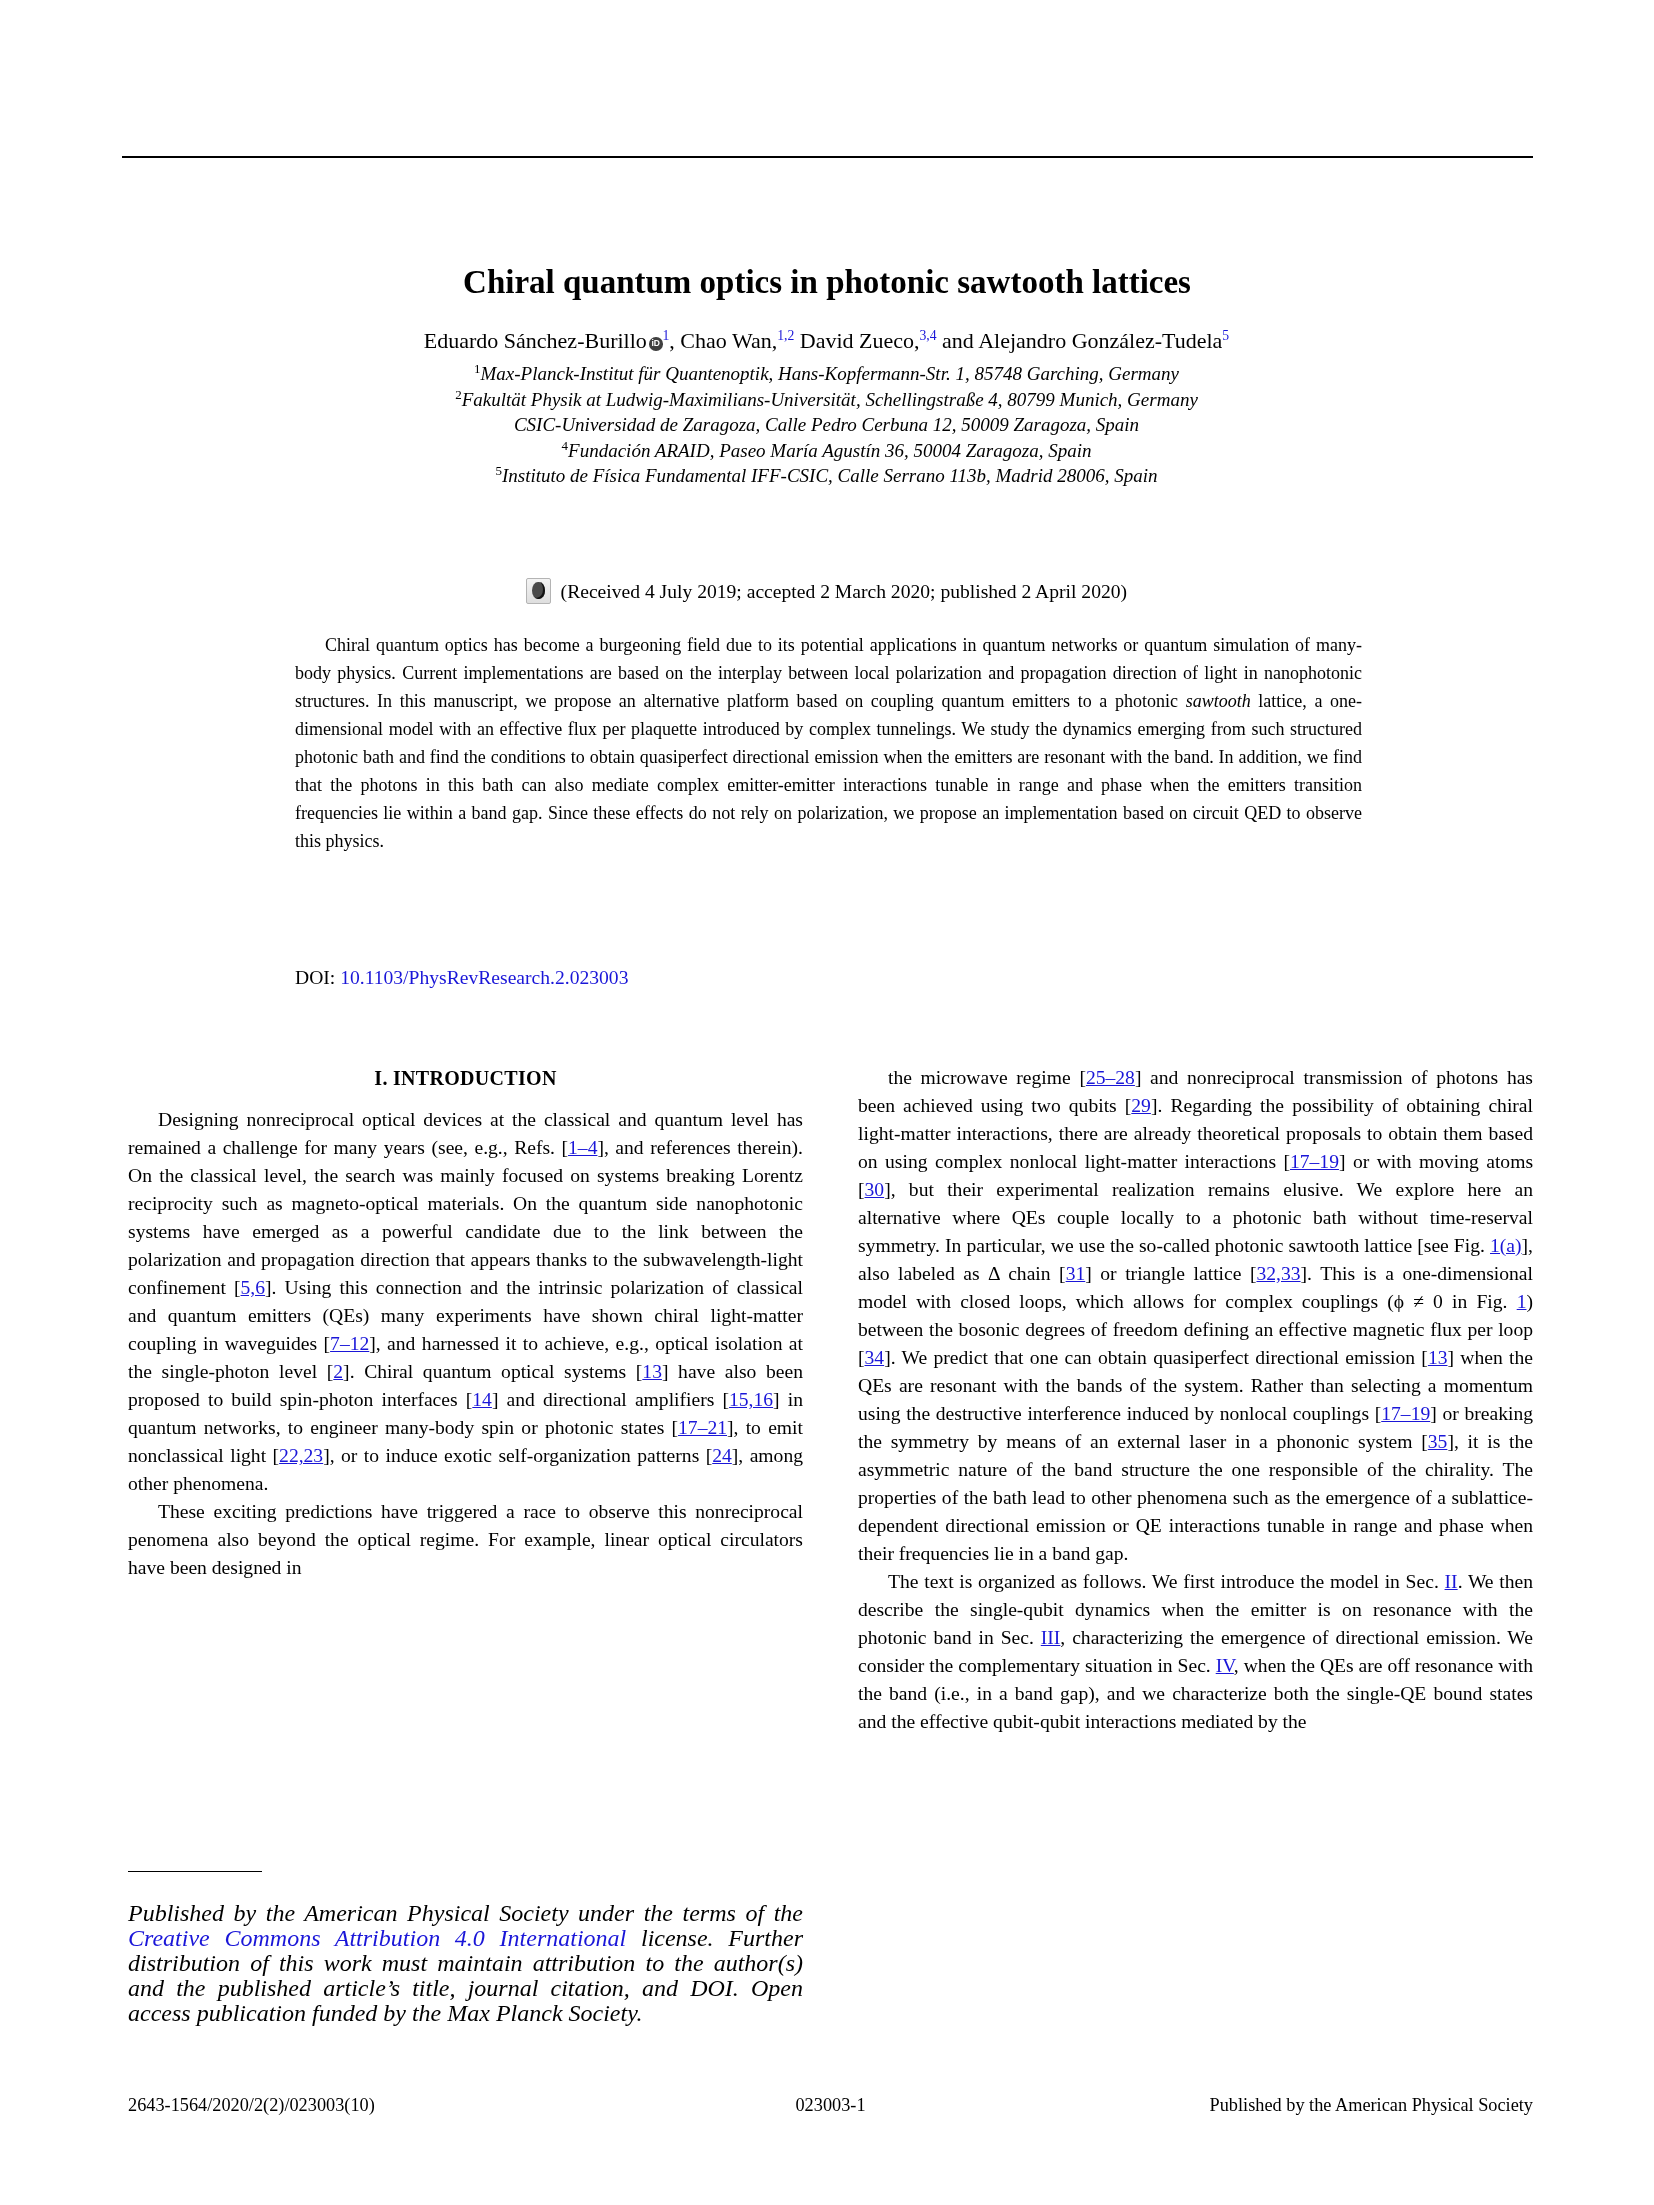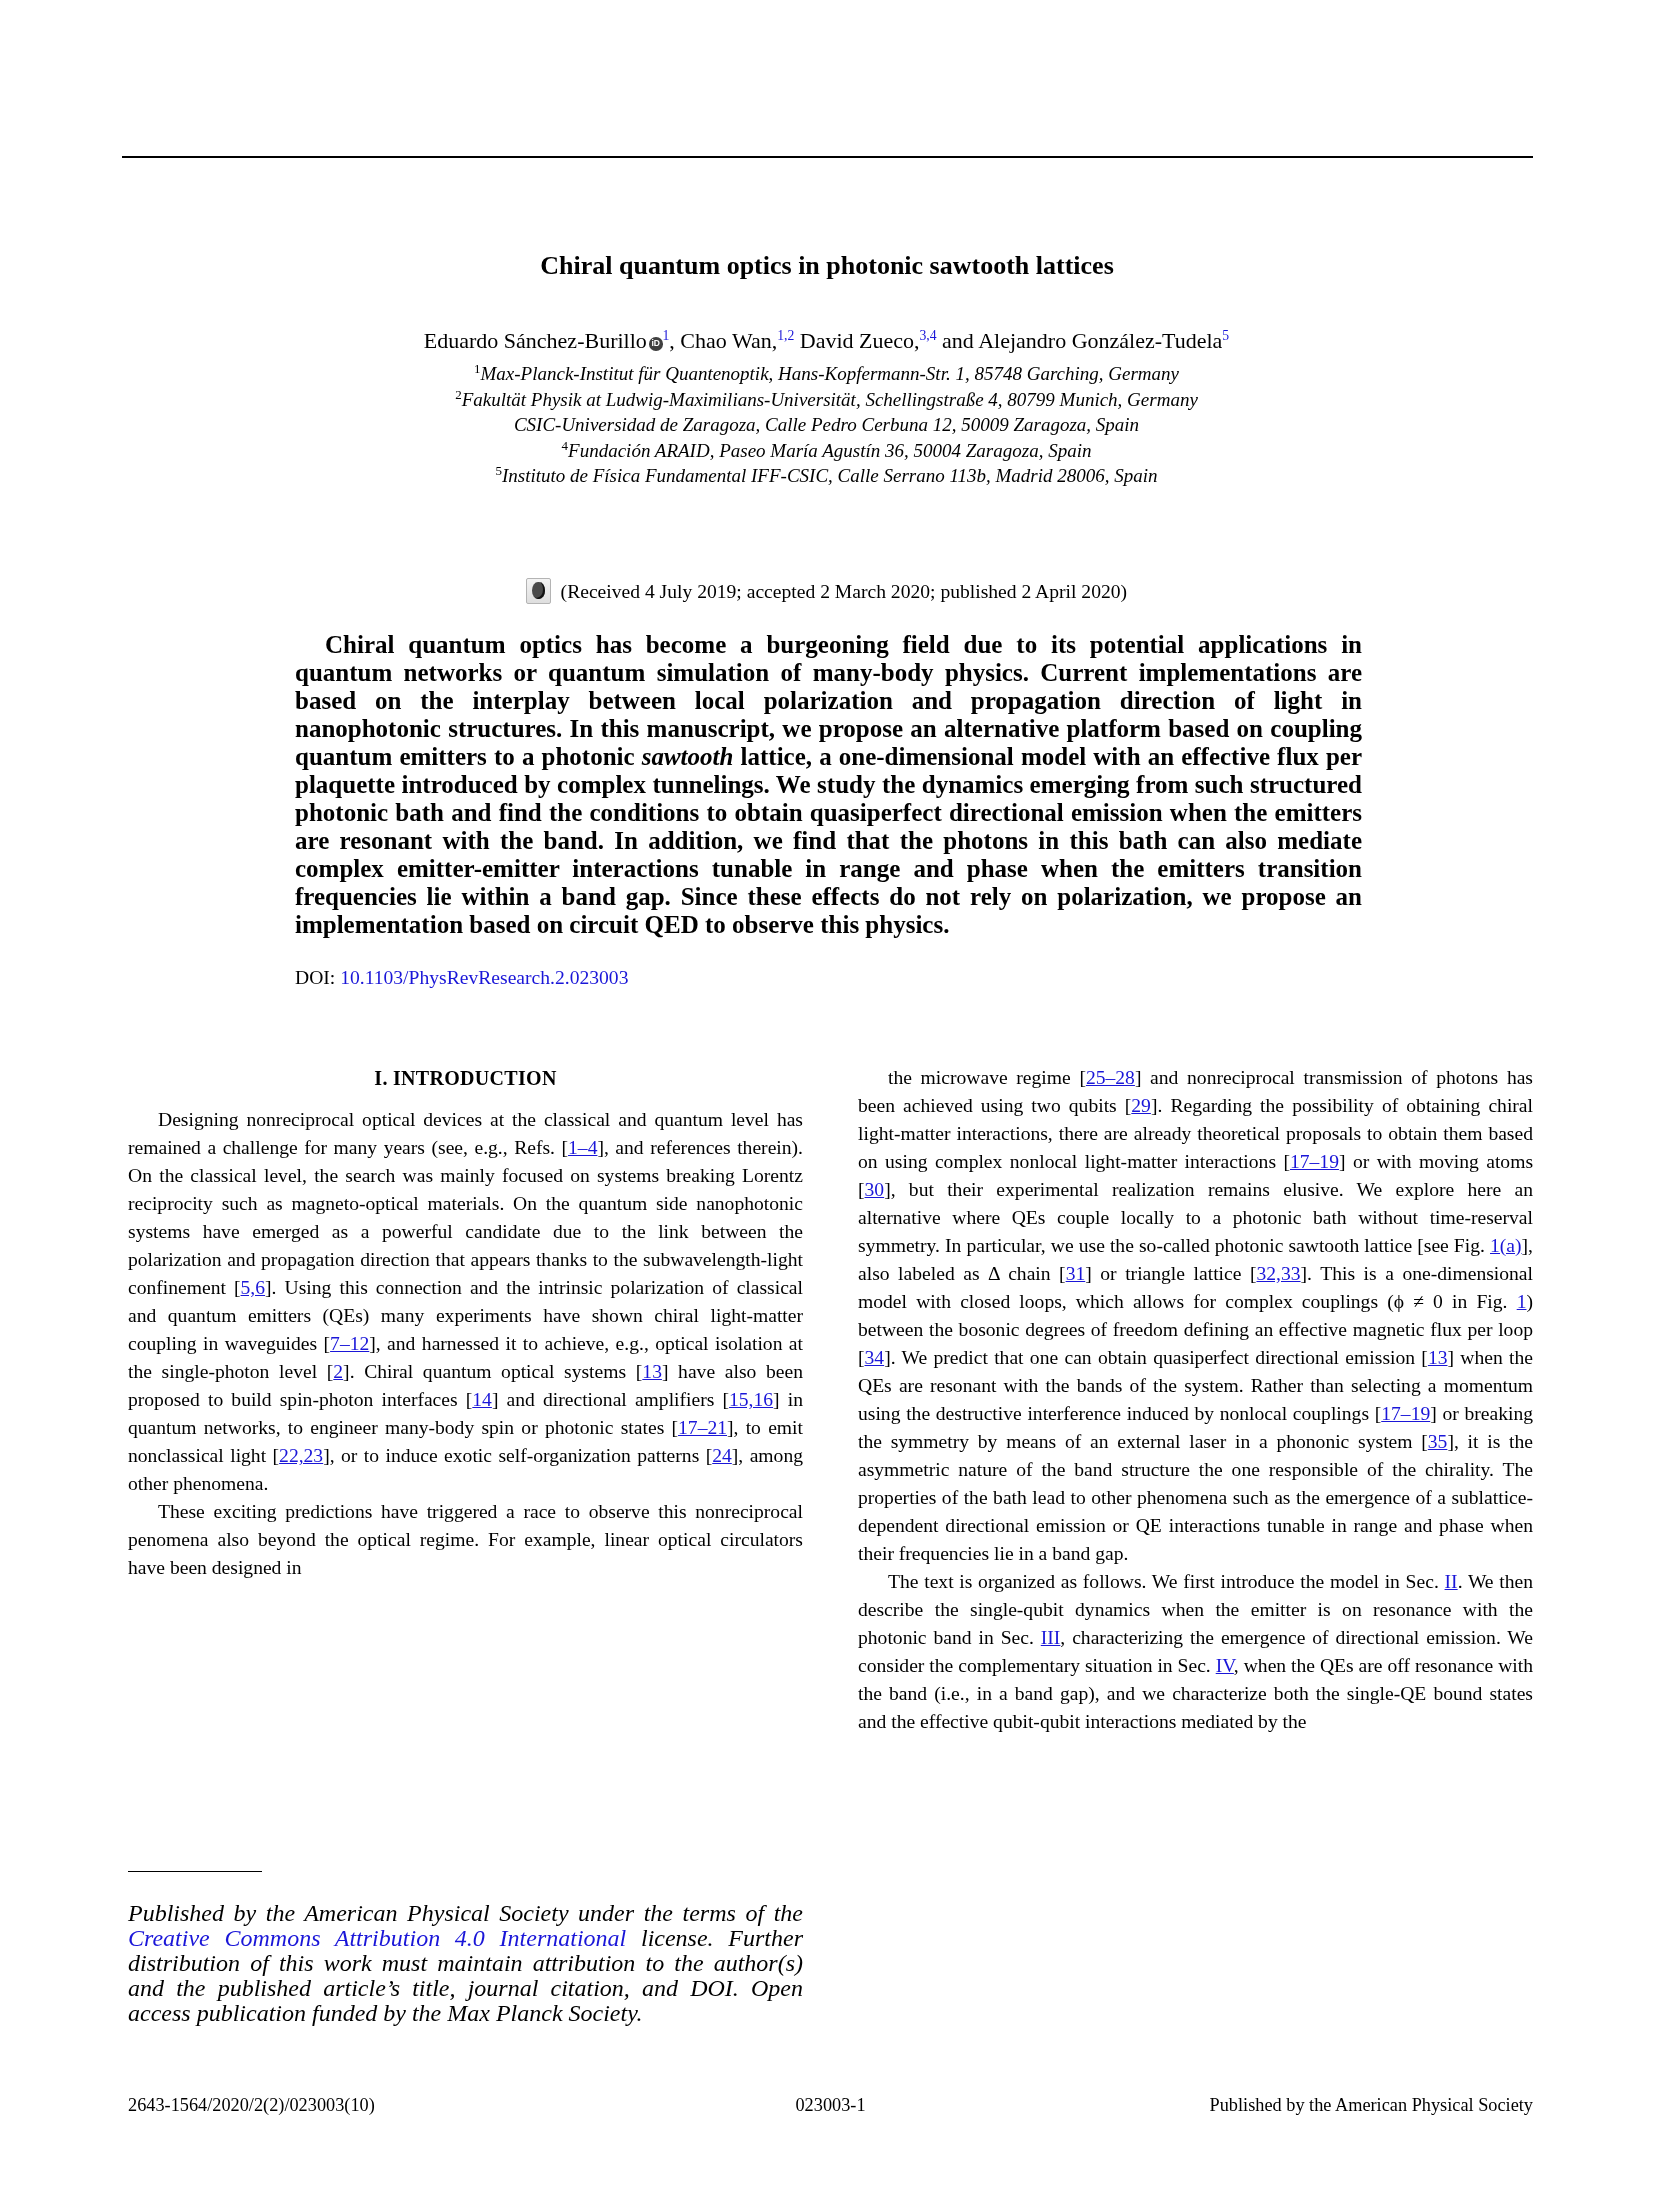--- a/index.html
+++ b/index.html
@@ -41,24 +41,24 @@
     top: 156px;
     width: 1411px;
     height: 2px;
     background: #000;
   }
 
   
   .title {
     position: absolute;
     left: 216px;
-    top: 251px;
+    top: 264px;
     width: 1222px;
     text-align: center;
-    font-size: 26px;
+    font-size: 33px;
     font-weight: bold;
   }
 
   
   .authors {
     position: absolute;
     left: 196px;
     top: 328px;
     width: 1261px;
     text-align: center;
@@ -133,25 +133,24 @@
     background: #4a4a4a;
     box-shadow: inset -2px -1.3px 0 #111;
   }
 
   
   .abstract {
     position: absolute;
     left: 295px;
     top: 631px;
     width: 1067px;
-    font-size: 25px;
+    font-size: 18px;
     line-height: 28px;
     text-align: justify;
     text-justify: inter-word;
-    font-weight: bold;
   }
   .abstract p { margin: 0; text-indent: 30px; }
   .abstract i { font-style: italic; }
 
   .doi {
     position: absolute;
     left: 295px;
     top: 967px;
     font-size: 19.6px;
   }

